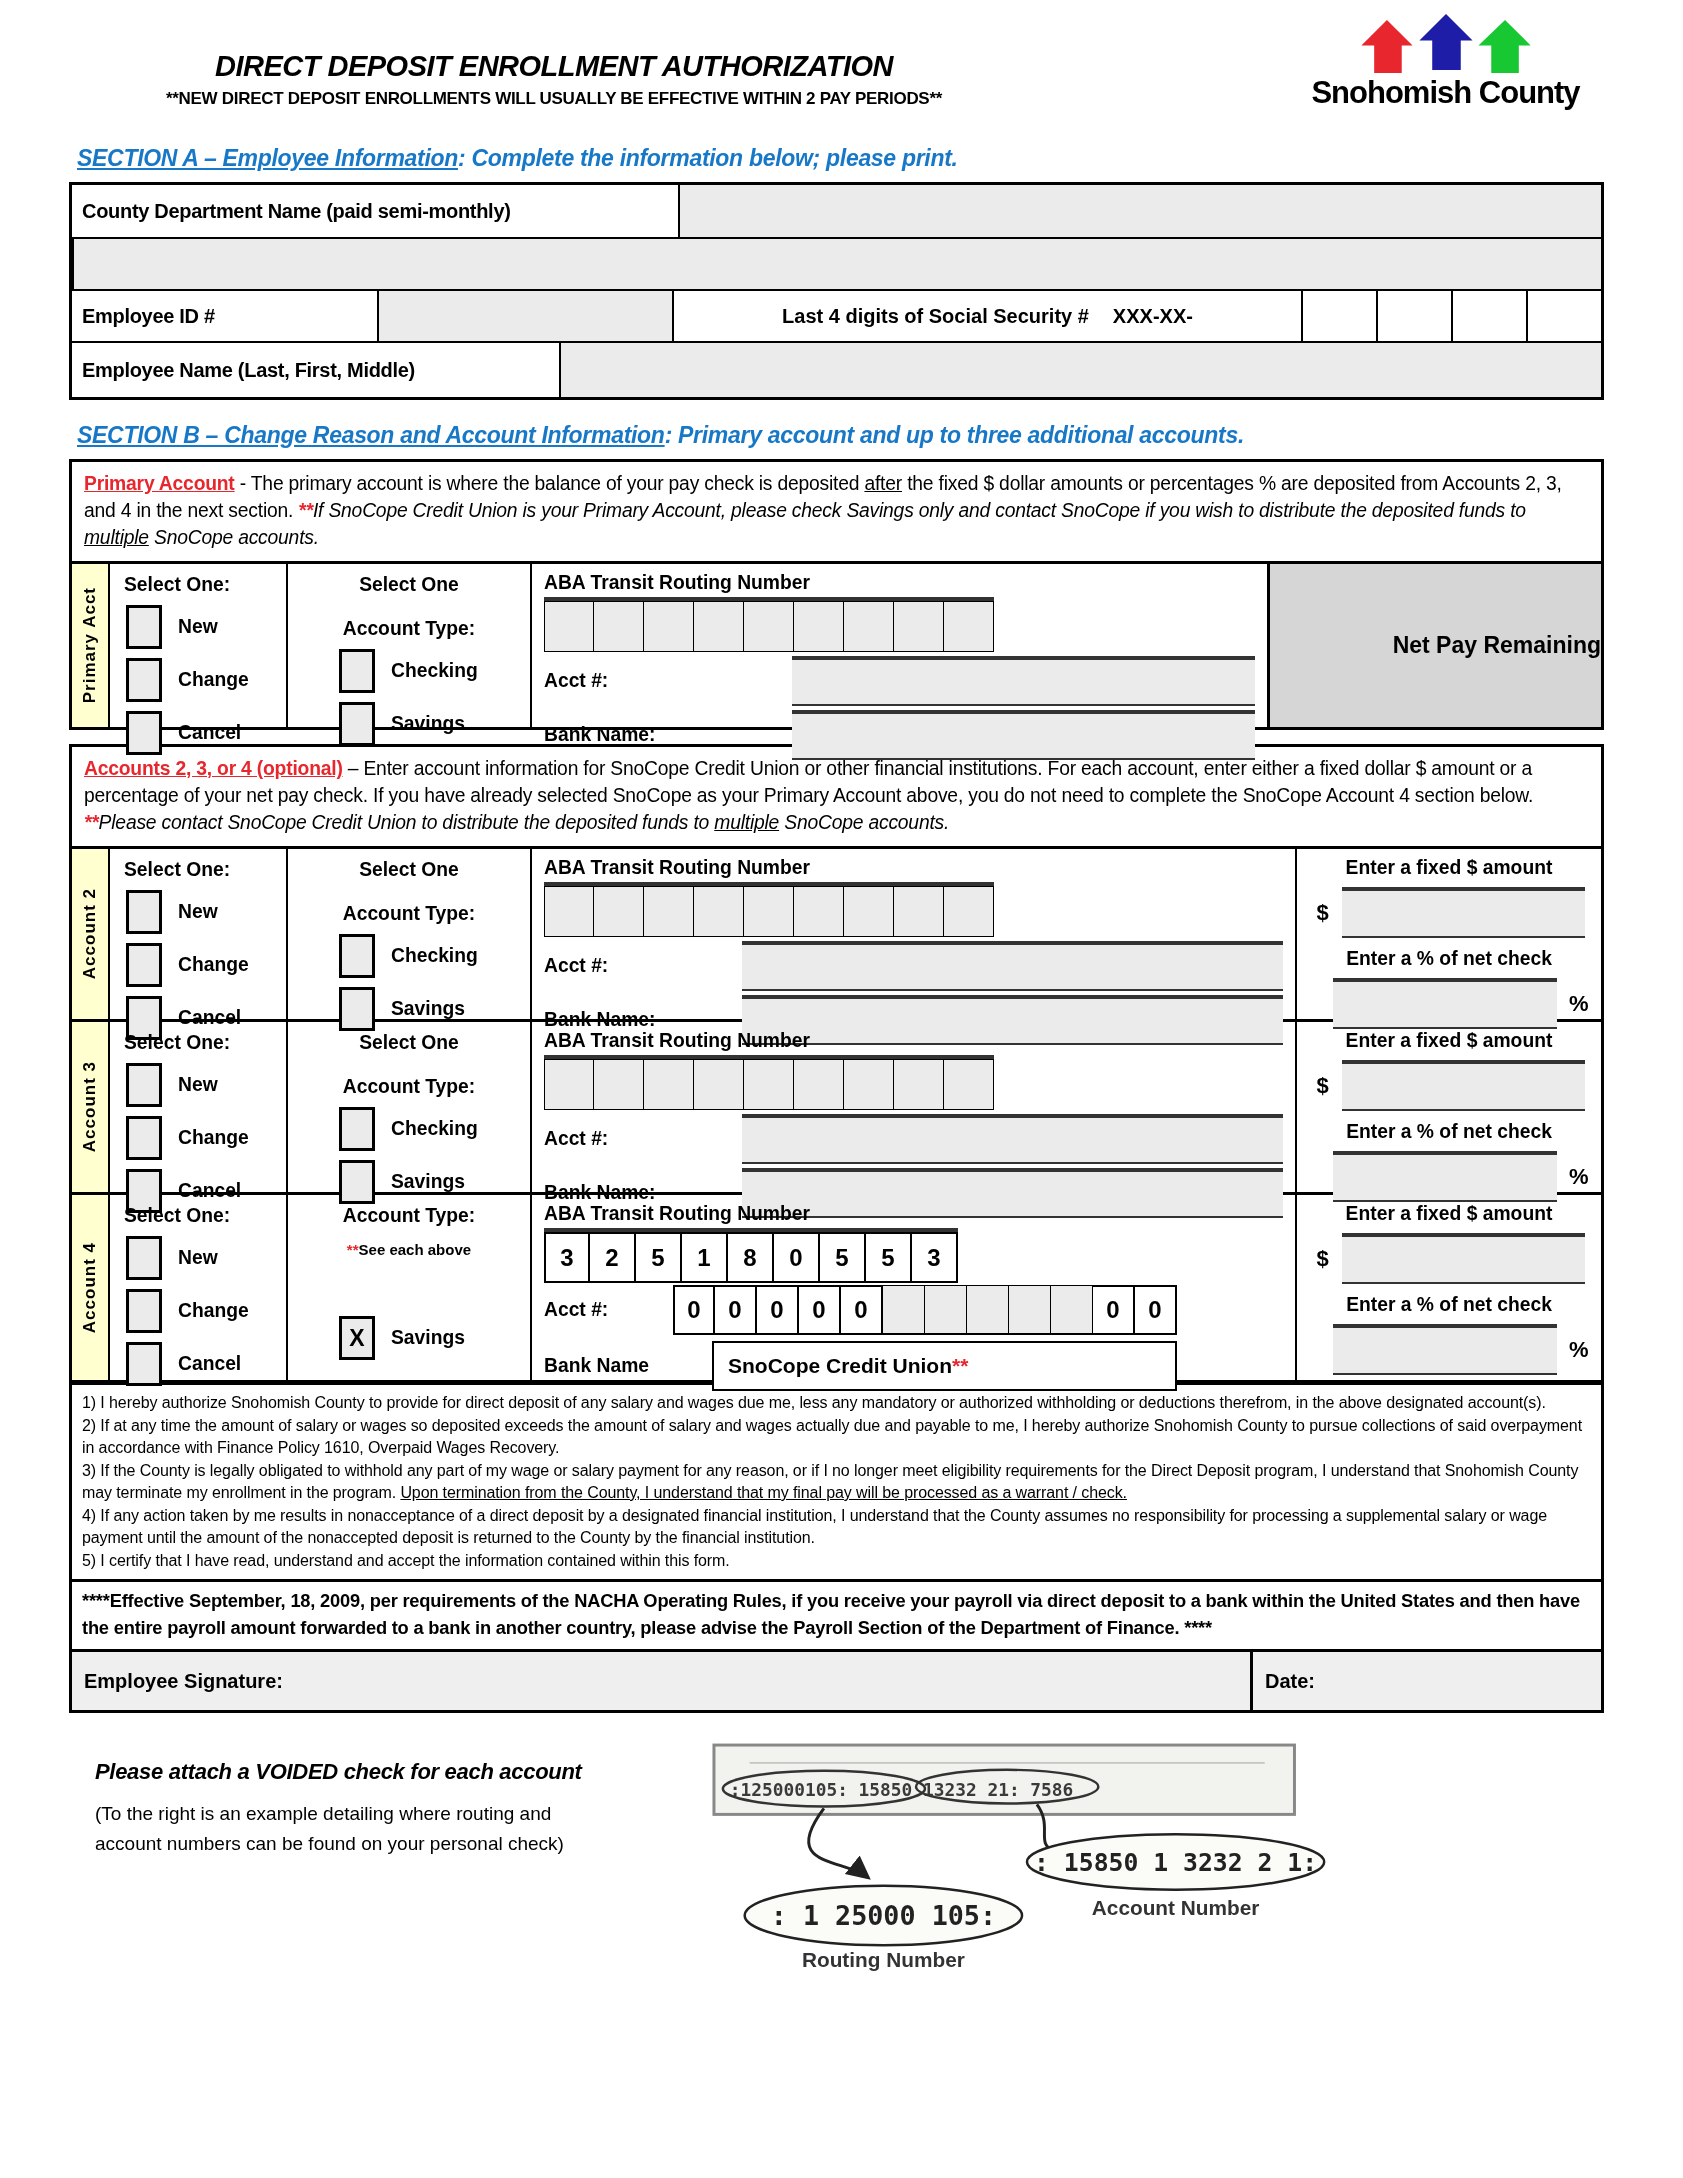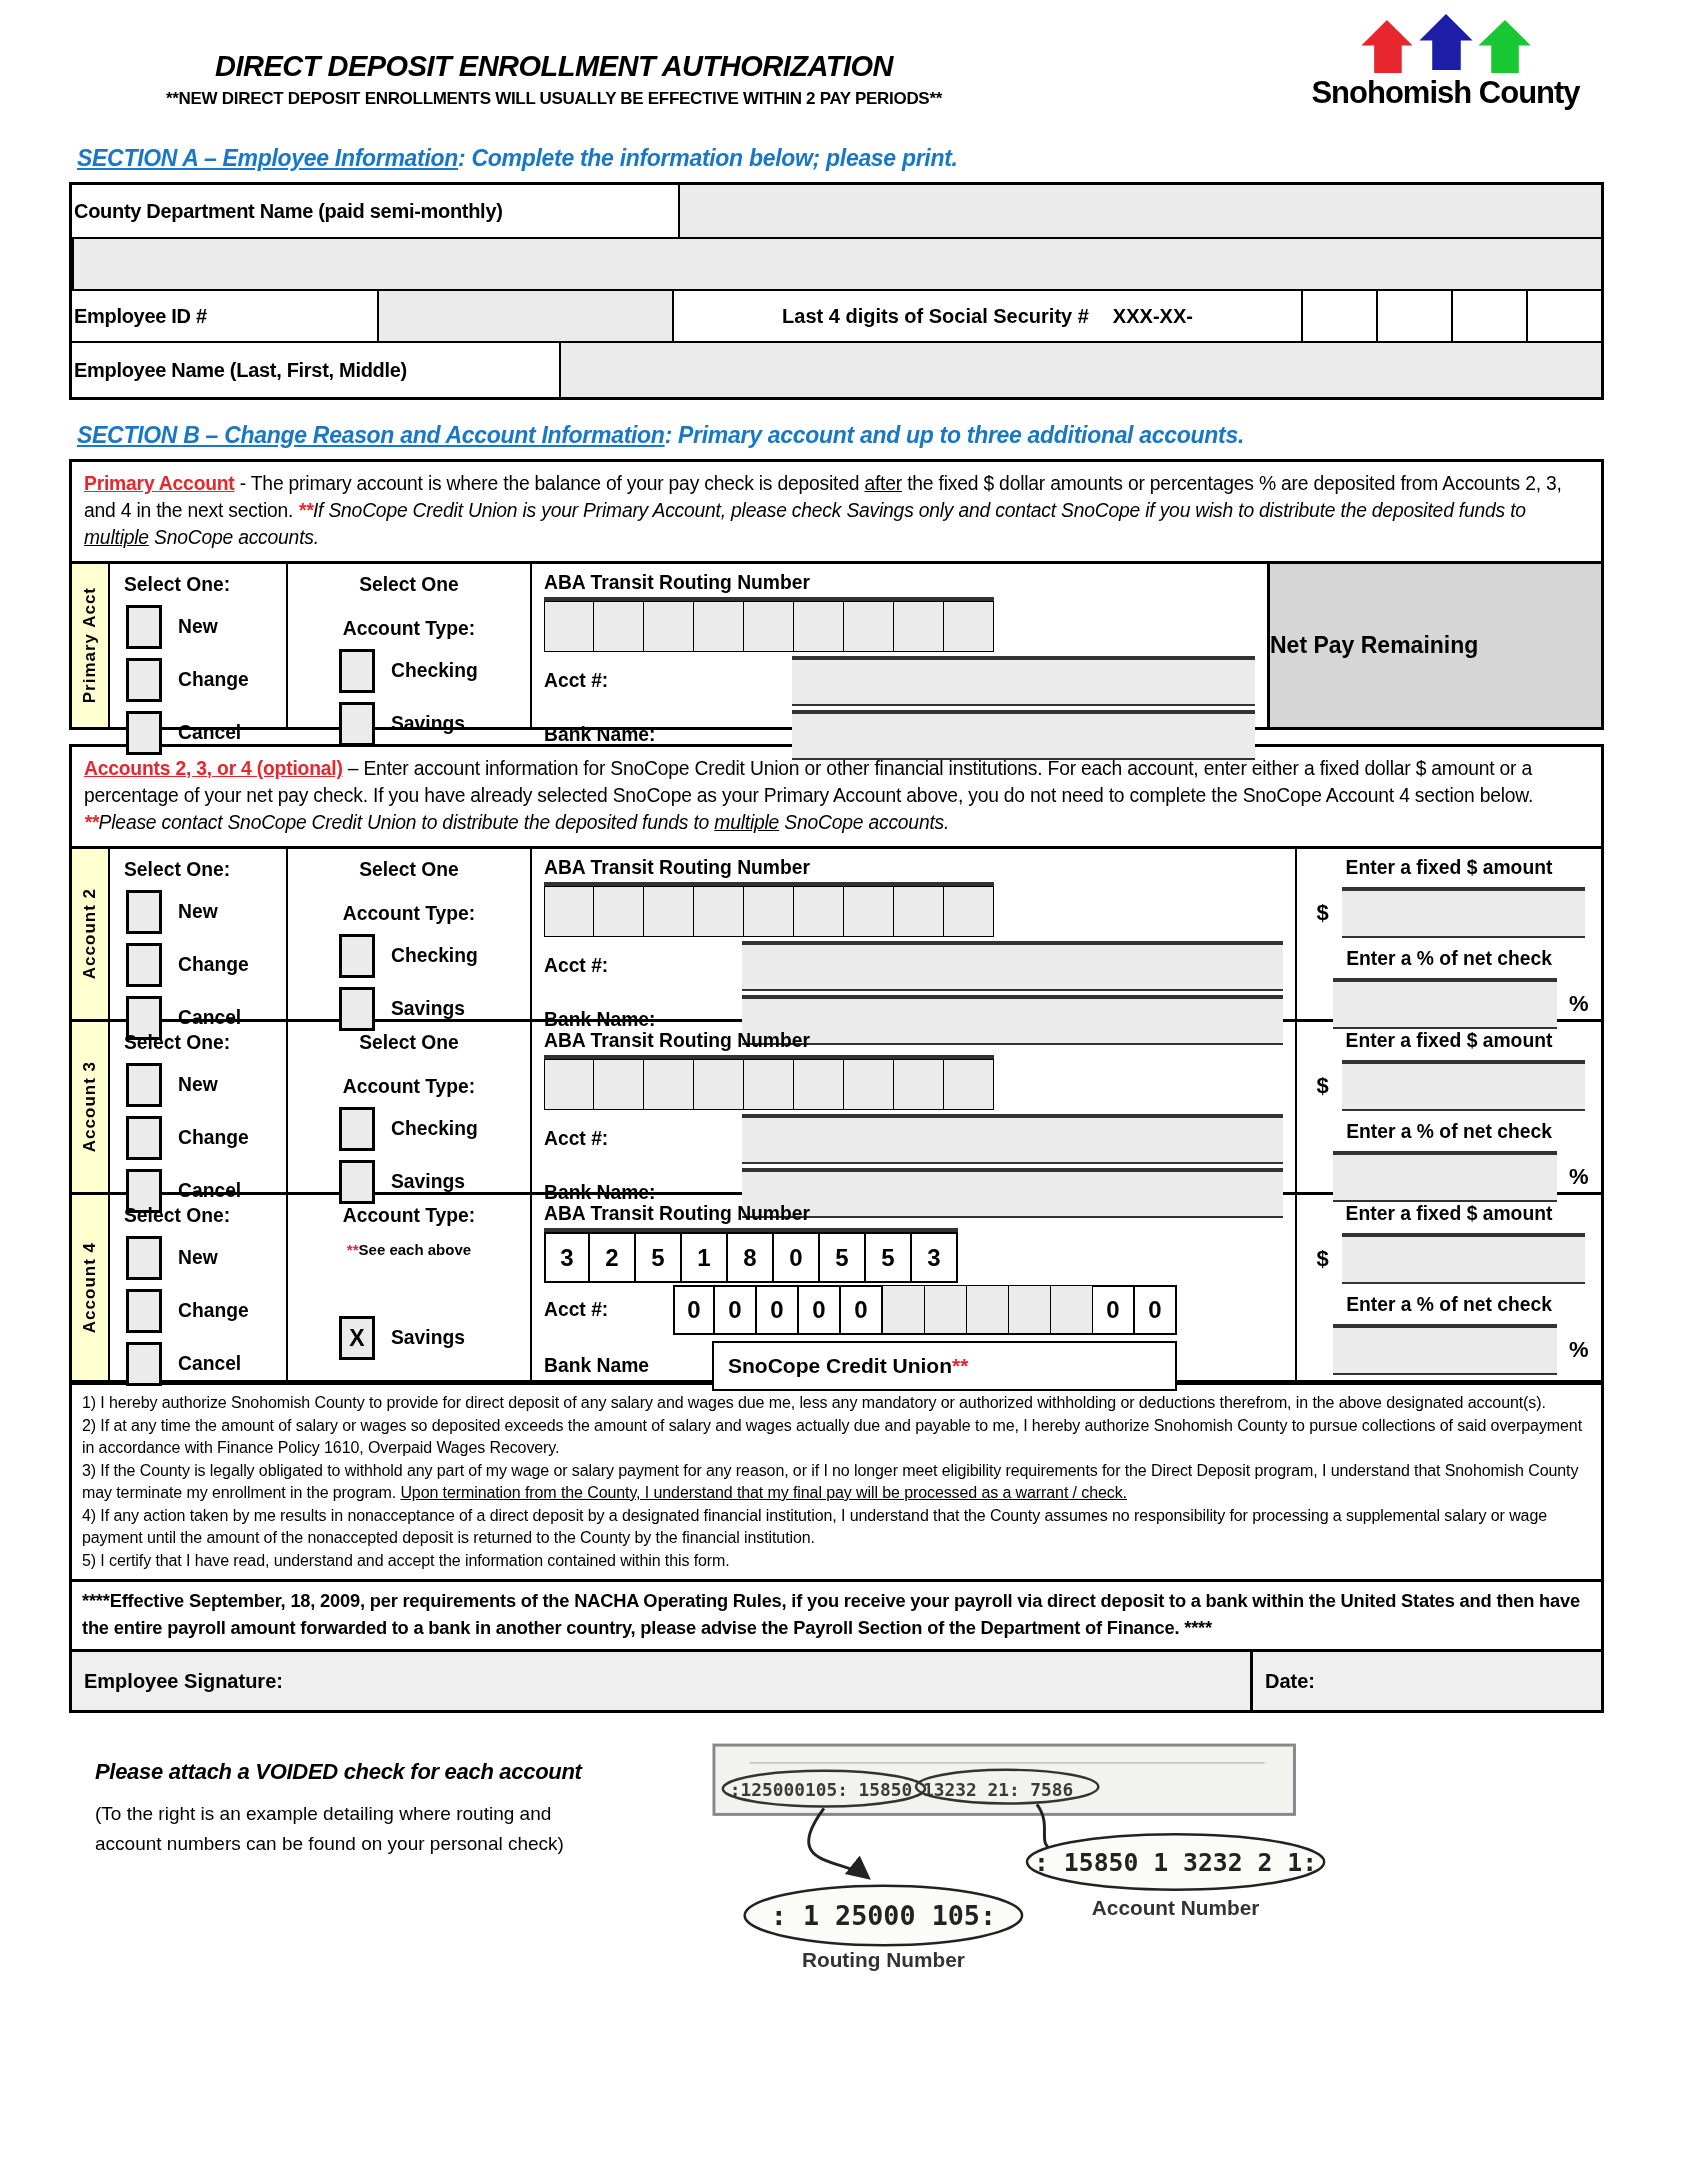--- a/index.html
+++ b/index.html
@@ -20,21 +20,21 @@
   .logo-text{font-weight:bold;font-size:31px;letter-spacing:-1px;margin-top:-4px;}
 
   
   .shead{color:var(--accent);font-style:italic;font-weight:bold;font-size:23px;margin:16px 0 10px 8px;letter-spacing:-0.3px;}
   .shead .u{text-decoration:underline;}
 
   
   .ta{border:3px solid #000;width:1535px;}
   .ta-row{display:flex;height:52px;}
   .ta-row + .ta-row{border-top:2px solid #000;}
-  .ta-label{display:flex;align-items:center;padding-left:2px;font-weight:bold;font-size:20px;background:#fff;letter-spacing:-0.3px;}
+  .ta-label{display:flex;align-items:center;padding-left:10px;font-weight:bold;font-size:20px;background:#fff;letter-spacing:-0.3px;}
   .ta-fill{flex:1;background:var(--input-gray);border-left:2px solid #000;}
   .idfill{width:297px;flex:none;border-right:2px solid #000;}
   .ssncell{flex:1;display:flex;align-items:center;justify-content:center;gap:24px;font-weight:bold;font-size:20px;}
   .ssnbox{width:75px;background:#fff;border-left:2px solid #000;}
 
   
   .bbox{border:3px solid #000;width:1535px;}
   .intro{padding:8px 14px 10px 12px;font-size:19.3px;line-height:27px;letter-spacing:-0.2px;}
   .lead{color:var(--red);font-weight:bold;text-decoration:underline;}
   .stars{color:var(--red);font-weight:bold;font-style:italic;}
@@ -65,21 +65,21 @@
   .rcell:first-child{border-left:1px solid #000;}
   .inprow{display:flex;align-items:center;margin-top:4px;}
   .inlabel{font-weight:bold;font-size:19.3px;flex:none;}
   .gfield{flex:1;height:50px;background:var(--input-gray);border-top:4px solid #333;border-bottom:2px solid #333;}
 
   .col-amount{width:304px;padding:8px 16px 0 16px;}
   .amount-head{font-weight:bold;font-size:19.3px;text-align:center;}
   .dollar-row{display:flex;align-items:center;gap:12px;margin:8px 0 10px 2px;}
   .cur{font-weight:bold;font-size:22px;width:16px;text-align:center;}
   .abox{width:255px;height:51px;background:var(--input-gray);border-top:4px solid #333;border-bottom:2px solid #333;}
-  .netpay{width:332px;background:var(--netpay-gray);display:flex;align-items:center;justify-content:flex-start;font-weight:bold;font-size:23px;border-left:1px solid #000;}
+  .netpay{width:332px;background:var(--netpay-gray);display:flex;align-items:center;justify-content:flex-end;font-weight:bold;font-size:23px;border-left:1px solid #000;}
 
   
   .dgrid{display:flex;}
   .dgrid .digit-cell{width:46px;height:51px;border:2px solid #000;border-left:none;display:flex;align-items:center;justify-content:center;font-weight:bold;font-size:24px;background:#fff;}
   .dgrid .digit-cell:first-child{border-left:2px solid #000;}
   .dgrid.small .digit-cell{width:42px;height:50px;}
   .dgrid .digit-cell.blank{background:var(--input-gray);border-width:1px 1px 2px 1px;}
   .bankbox{width:465px;height:50px;border:2px solid #000;display:flex;align-items:center;padding-left:14px;font-weight:bold;font-size:21px;background:#fff;}
 
   

